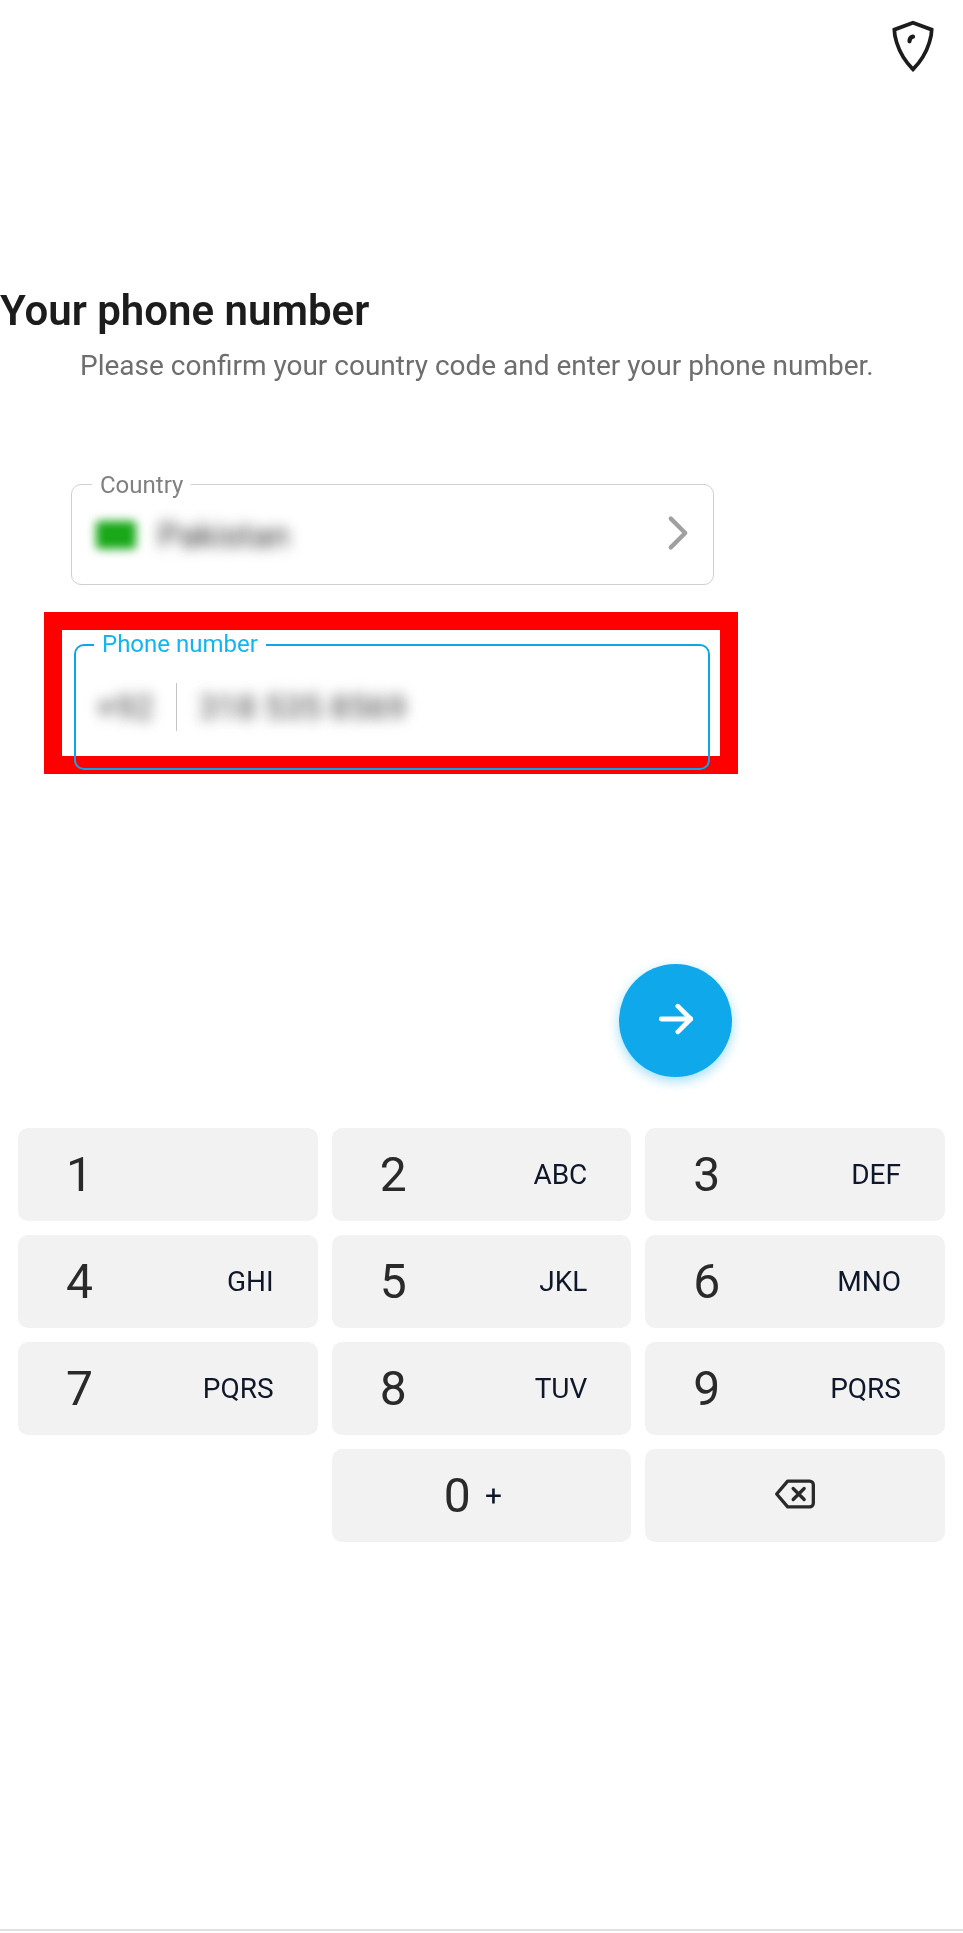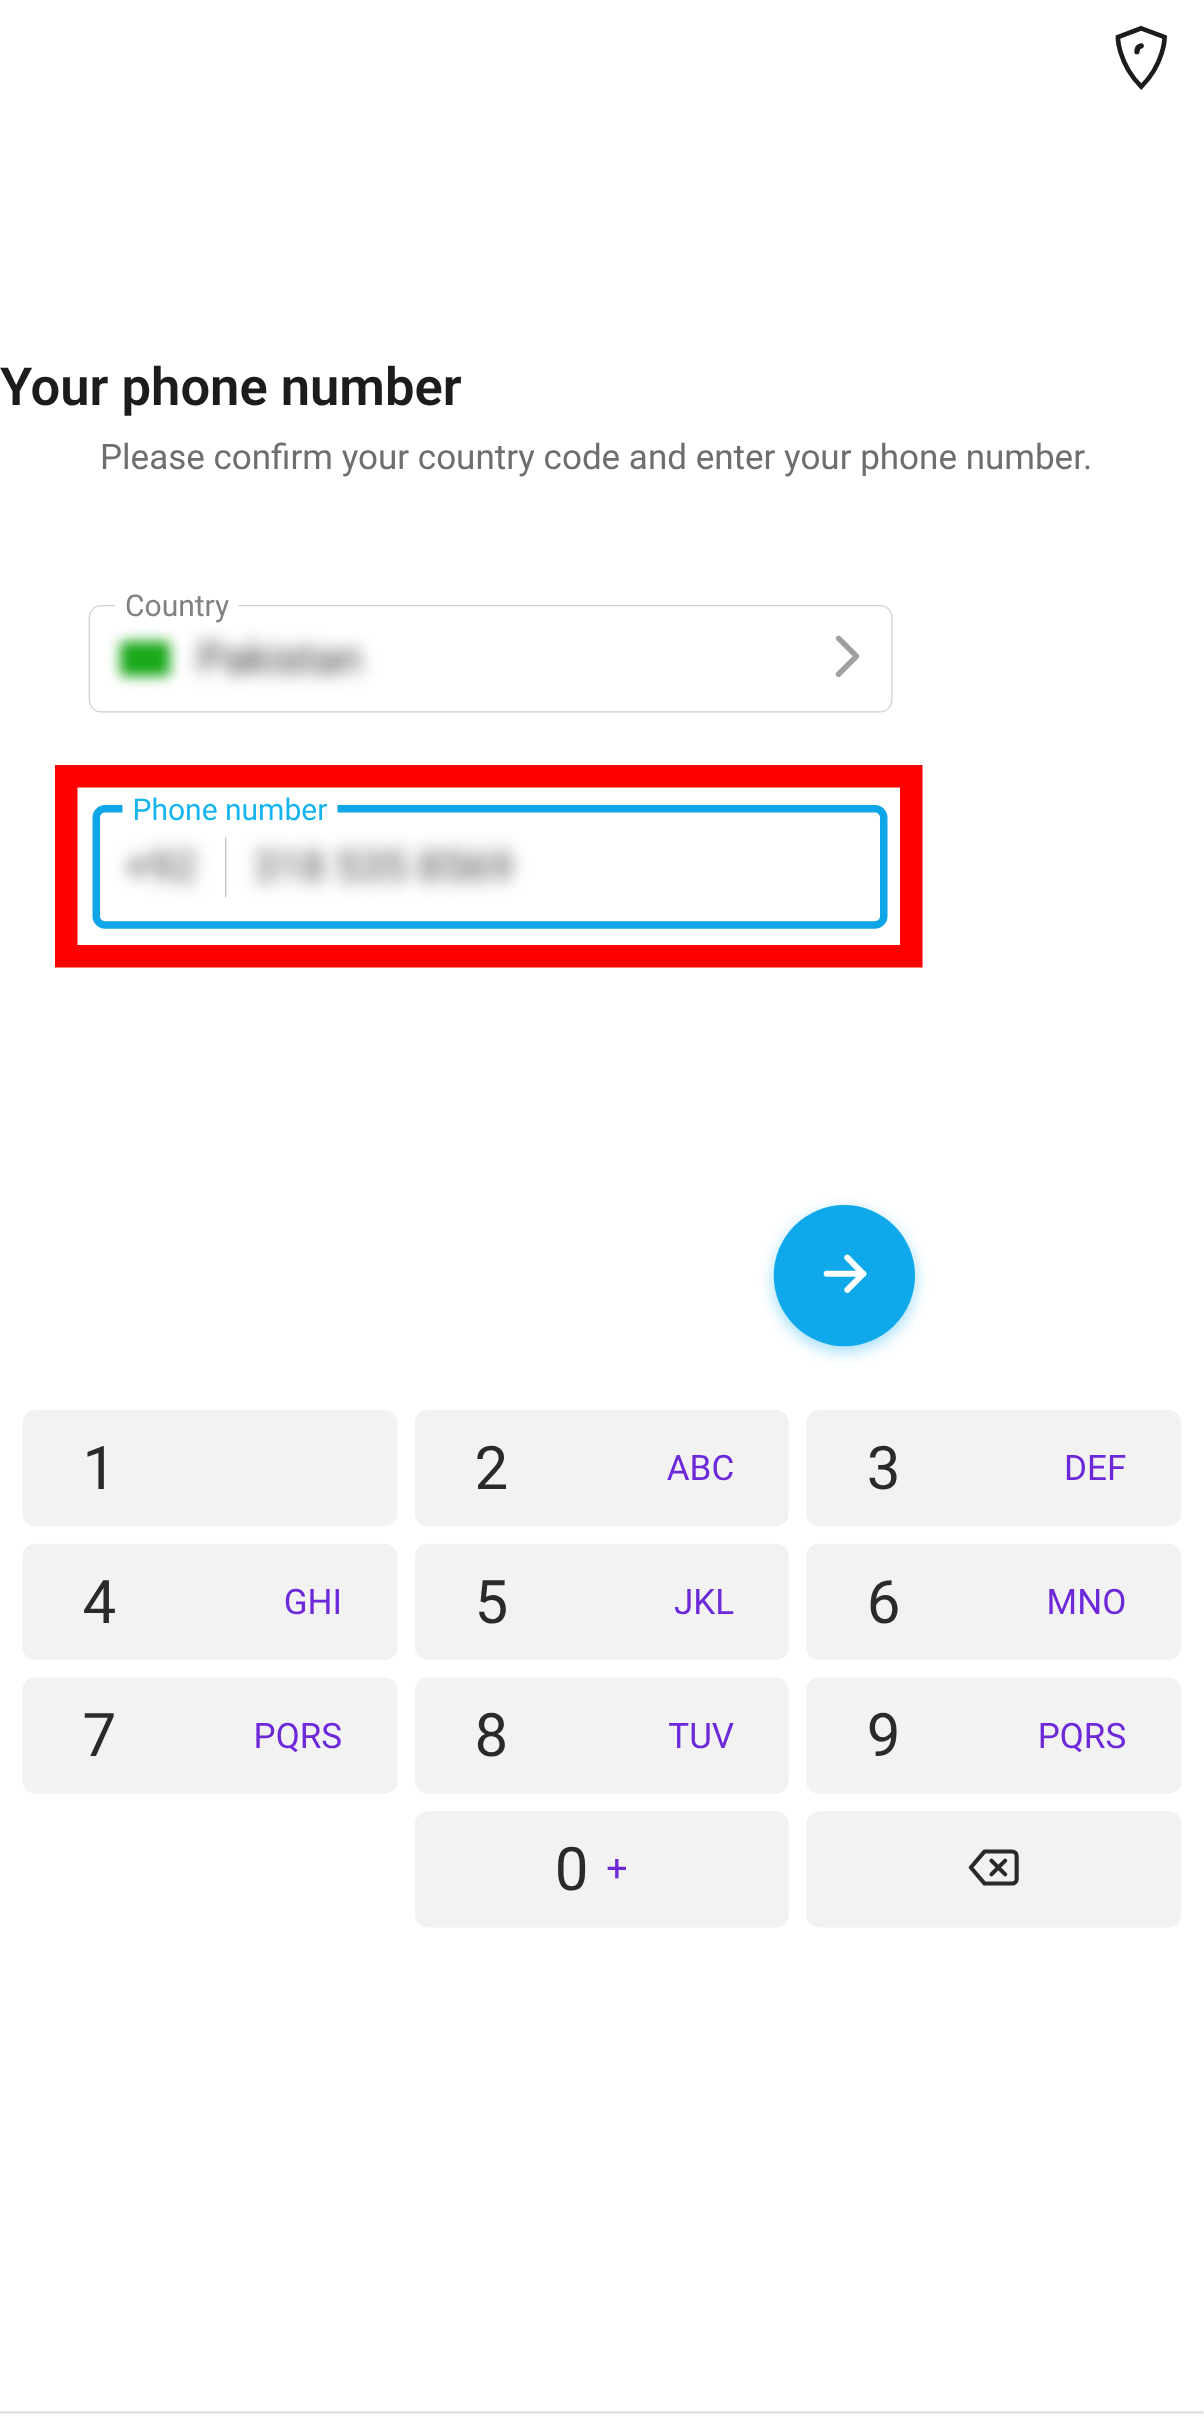--- a/index.html
+++ b/index.html
@@ -35,21 +35,21 @@
     color: #6e6e6e;
     line-height: 1.3;
     padding: 0 80px;
   }
 
   .country-field {
     position: absolute;
     top: 484px;
     left: 71px;
     width: 643px;
-    height: 86px;
+    height: 101px;
     border: 1px solid #d0d0d0;
     border-radius: 10px;
     display: flex;
     align-items: center;
     padding: 0 24px;
   }
   .country-label {
     position: absolute;
     top: -14px;
     left: 20px;
@@ -84,22 +84,22 @@
     height: 162px;
     border: 18px solid #ff0000;
     box-sizing: border-box;
   }
 
   .phone-field {
     position: absolute;
     top: 644px;
     left: 74px;
     width: 636px;
-    height: 99px;
-    border: 6px solid #0ea5e9;
+    height: 126px;
+    border: 2px solid #0ea5e9;
     border-radius: 10px;
     display: flex;
     align-items: center;
     padding: 0 20px;
   }
   .phone-label {
     position: absolute;
     top: -16px;
     left: 18px;
     background: #fff;
@@ -157,21 +157,21 @@
     position: relative;
   }
   .key-digit {
     font-size: 48px;
     color: #2a2a2a;
     position: absolute;
     left: 48px;
   }
   .key-letters {
     font-size: 28px;
-    color: #6d28d9;
+    color: #0f172a;
     position: absolute;
     right: 44px;
   }
   .key-zero .key-digit { left: 50%; transform: translateX(-140%); }
   .key-zero .key-letters { right: 50%; transform: translateX(120%); font-size: 30px;}
   .key-empty { background: transparent; }
   .key-backspace { justify-content: center; }
   .key-backspace svg { width: 44px; height: 44px; }
 
   .bottom-line {

